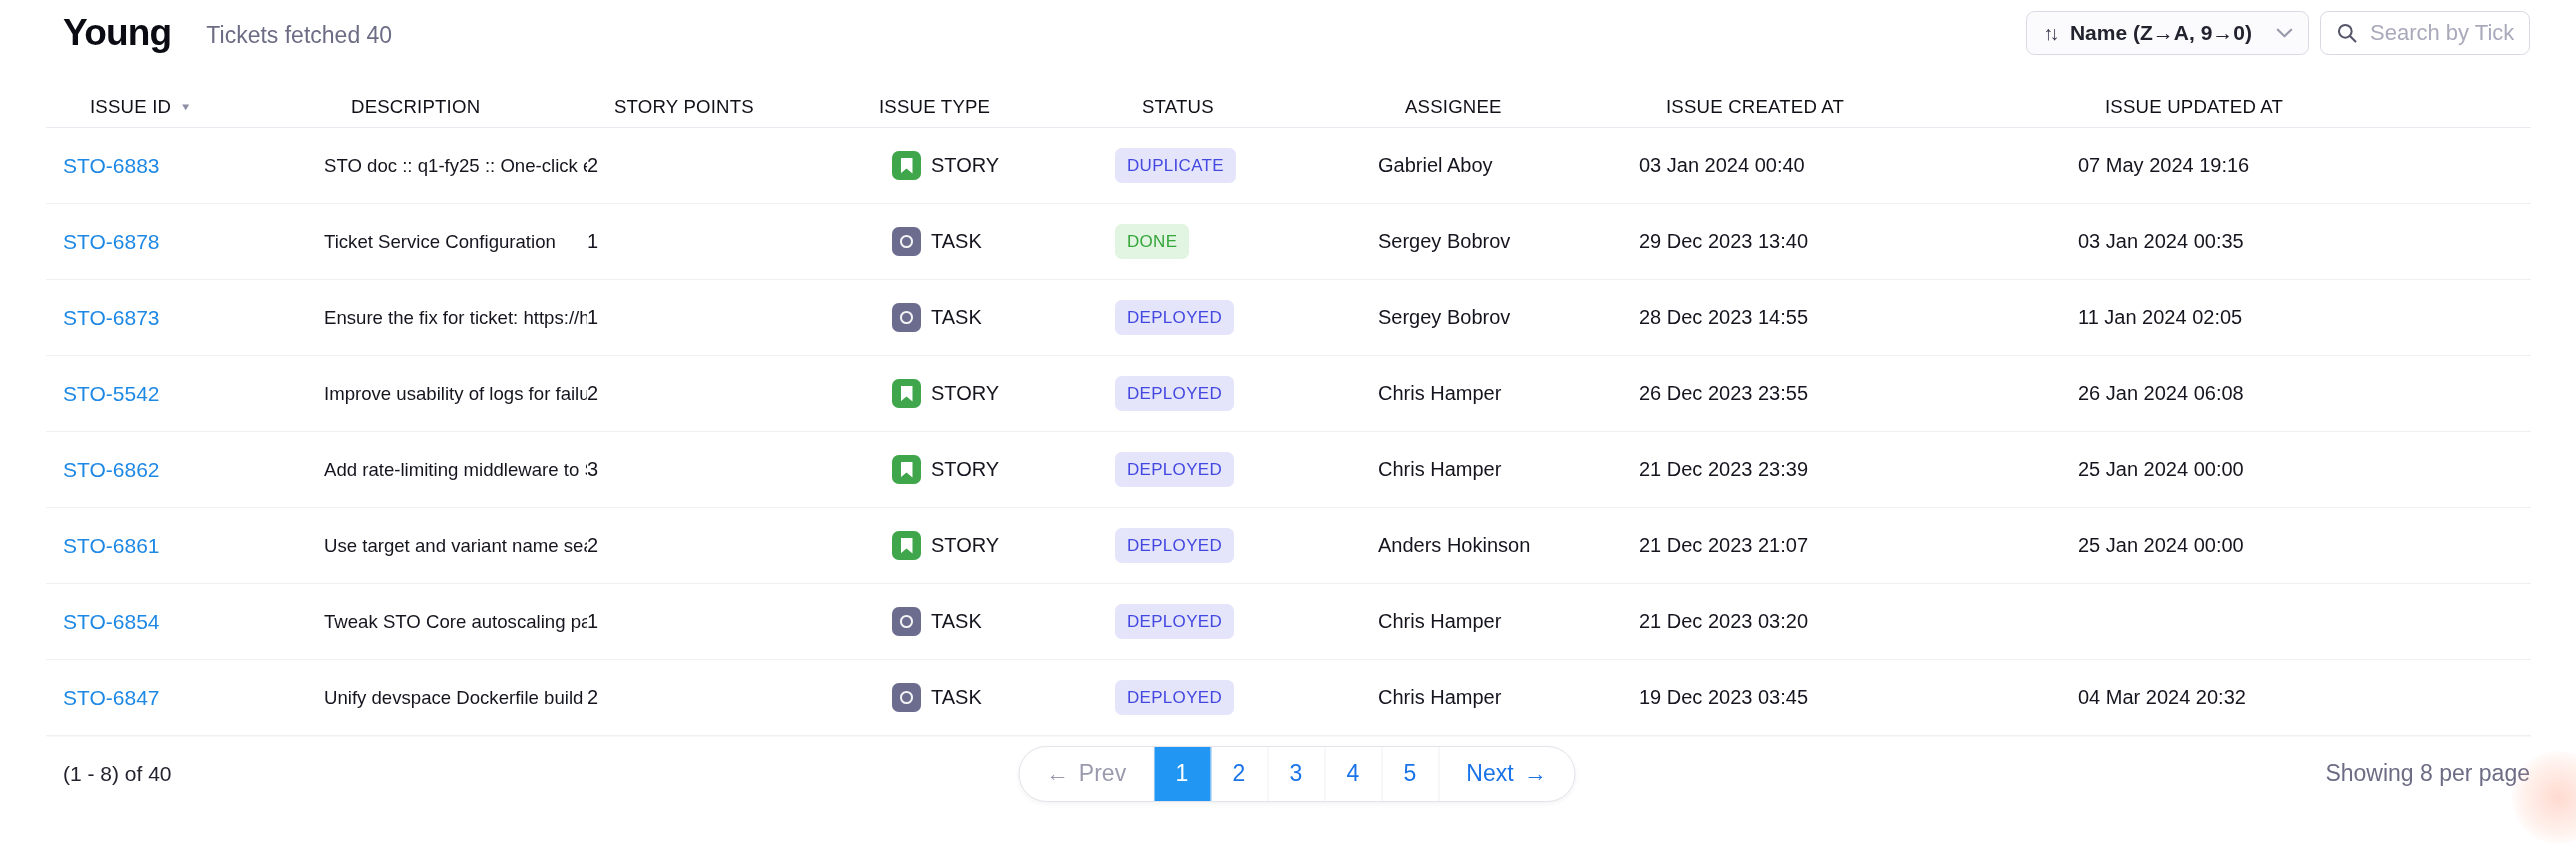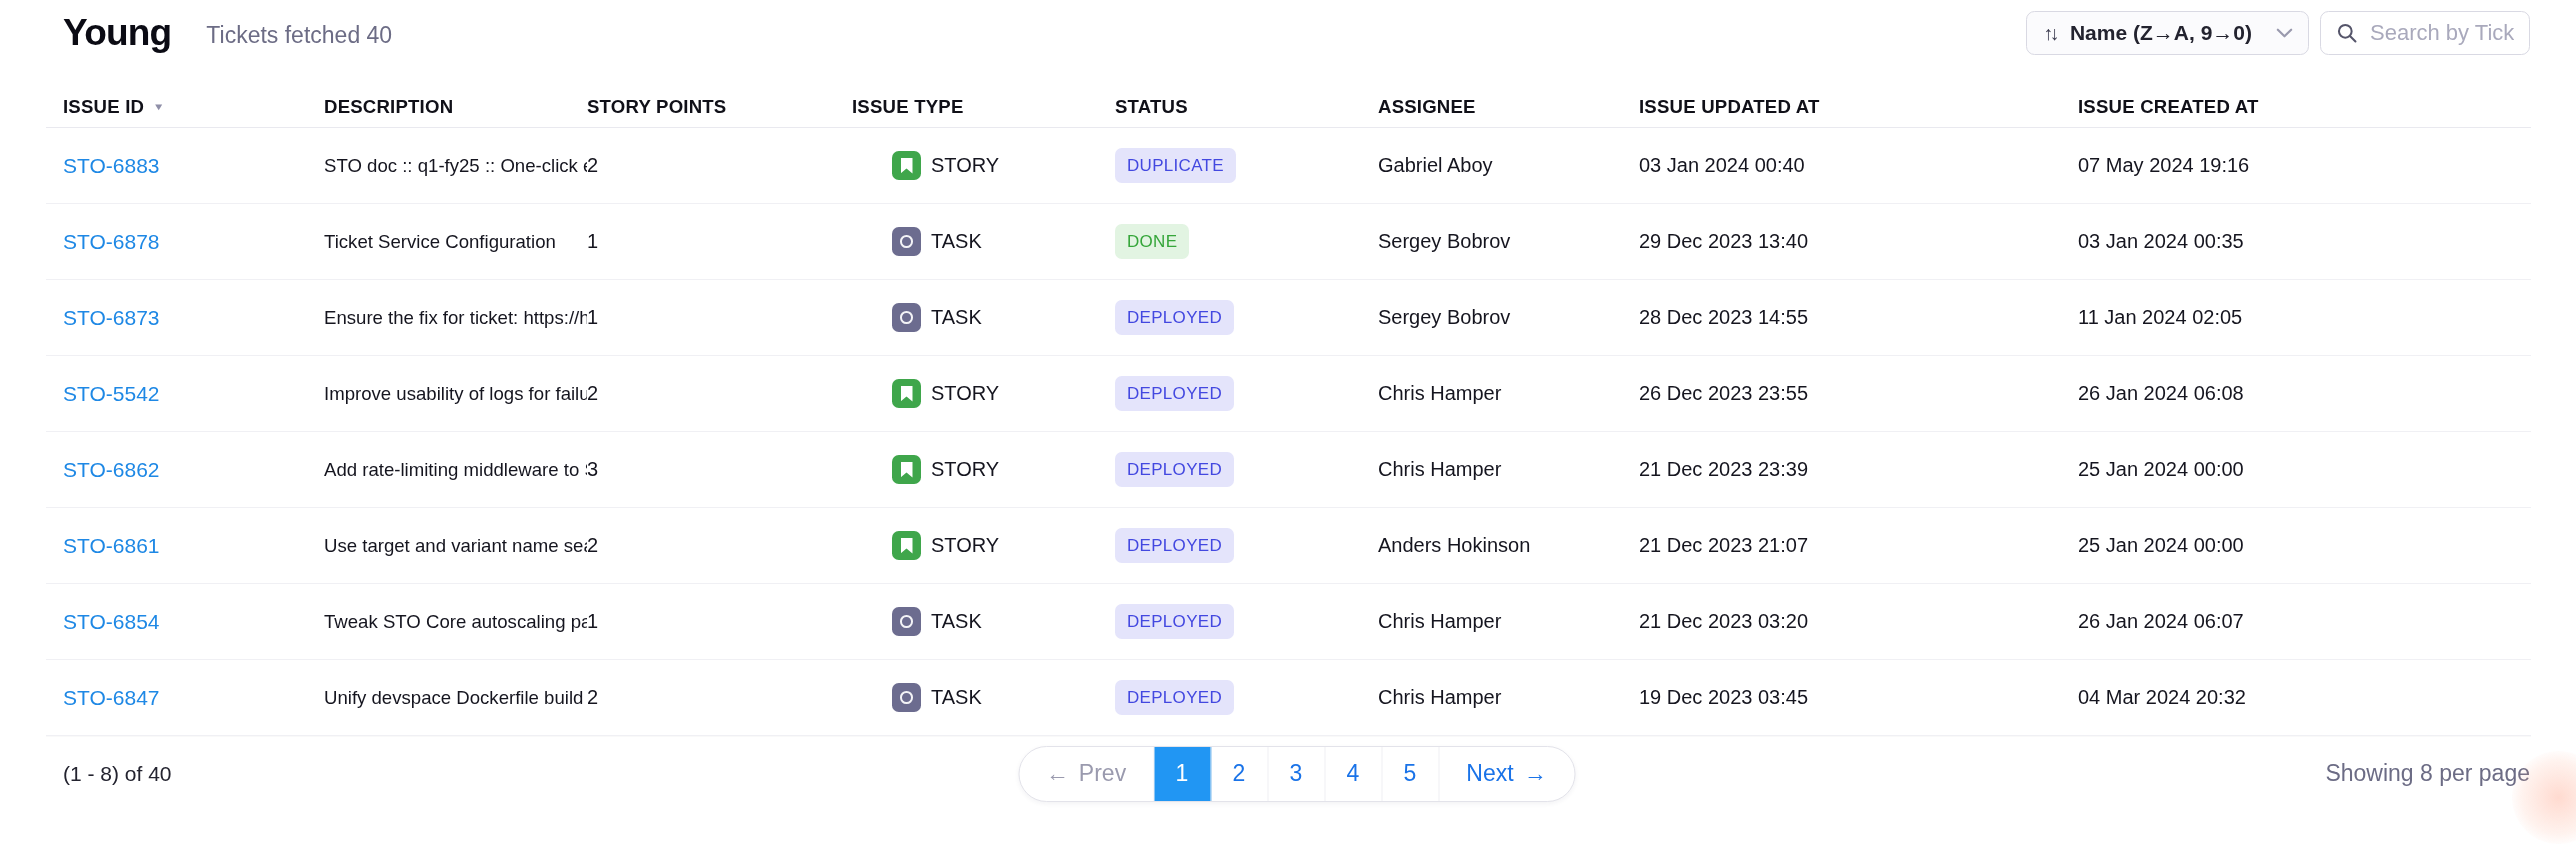--- a/index.html
+++ b/index.html
@@ -23,22 +23,22 @@
   .search-box input { border: none; outline: none; font-size: 22px; color: #30303f; width: 144px;
     font-family: "Liberation Sans", sans-serif; background: transparent; }
   .search-box input::placeholder { color: #a9a9bc; }
 
   
   .table-wrap { margin: 20px 45px 0 46px; }
   .grid-row { display: grid;
     grid-template-columns: 261px 263px 265px 263px 263px 261px 439px 1fr;
     align-items: center; padding-left: 17px; }
   .t-head { height: 42px; border-bottom: 0.8px solid #e9e9ef; }
-  .t-head .th { font-size: 18.6px; font-weight: 700; color: #101018; letter-spacing: 0.2px;
-    text-transform: uppercase; display: flex; align-items: center; gap: 8.5px; }
+  .t-head .th { font-size: 18.6px; font-weight: 400; color: #101018; letter-spacing: 0.2px;
+    text-transform: uppercase; display: flex; align-items: center; gap: 8.5px; margin-left: 27px; }
   .sort-tri { font-size: 12px; color: #8f8fa8; transform: scaleY(0.8); }
 
   .t-row { height: 76px; border-bottom: 1.7px solid #f0f0f4; background: #fff;
     box-shadow: 0 0.8px 0 rgba(20,20,40,0.03); }
   .t-row .td { font-size: 20px; color: #15151f; white-space: nowrap; overflow: hidden; }
   .td.desc { font-size: 18.6px; padding-right: 22px; }
   .id-link { font-size: 21px; color: #1e88e5; text-decoration: none; cursor: pointer; }
 
   .type-cell { display: flex; align-items: center; gap: 10px; margin-left: 40px; }
   .type-icon { width: 29px; height: 29px; border-radius: 6.8px; display: flex;
@@ -108,22 +108,22 @@
   <div class="grid-row t-head">
     <div class="th">
       <span>ISSUE ID</span>
       <span class="sort-tri">▼</span>
     </div>
     <div class="th">DESCRIPTION</div>
     <div class="th">STORY POINTS</div>
     <div class="th">ISSUE TYPE</div>
     <div class="th">STATUS</div>
     <div class="th">ASSIGNEE</div>
+    <div class="th">ISSUE CREATED AT</div>
     <div class="th">ISSUE UPDATED AT</div>
-    <div class="th">ISSUE CREATED AT</div>
   </div>
 
   <div id="rows-container">
     <div class="grid-row t-row">
       <div class="td"><a class="id-link">STO-6883</a></div>
       <div class="td desc">STO doc :: q1-fy25 :: One-click e...</div>
       <div class="td">2</div>
       <div class="td type-cell type-story">
         <span class="type-icon">
           <span class="glyph-bookmark"></span>
@@ -229,21 +229,20 @@
       <div class="td type-cell type-task">
         <span class="type-icon">
 
           <span class="glyph-circle"></span>
         </span>
         <span class="type-label">TASK</span>
       </div>
       <div class="td"><span class="badge status-deployed">DEPLOYED</span></div>
       <div class="td">Chris Hamper</div>
       <div class="td">21 Dec 2023 03:20</div>
-      <div class="td">26 Jan 2024 06:07</div>
     </div>
 
     <div class="grid-row t-row">
       <div class="td"><a class="id-link">STO-6847</a></div>
       <div class="td desc">Unify devspace Dockerfile build</div>
       <div class="td">2</div>
       <div class="td type-cell type-task">
         <span class="type-icon">
 
           <span class="glyph-circle"></span>

